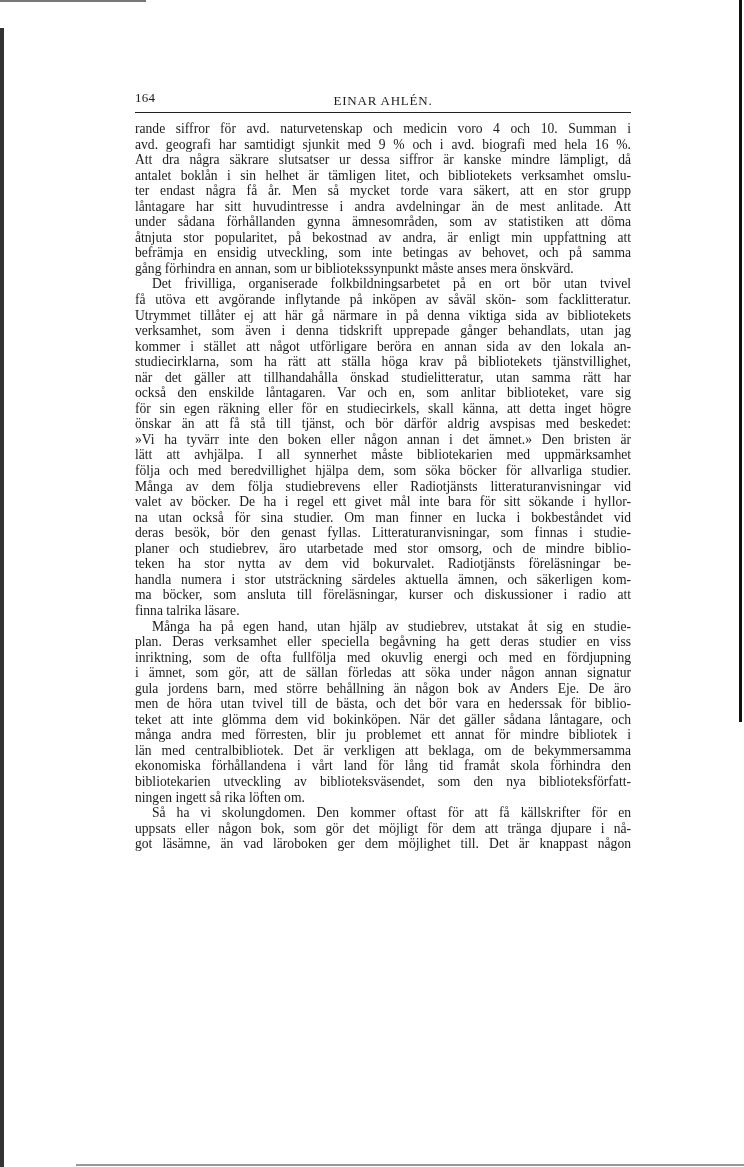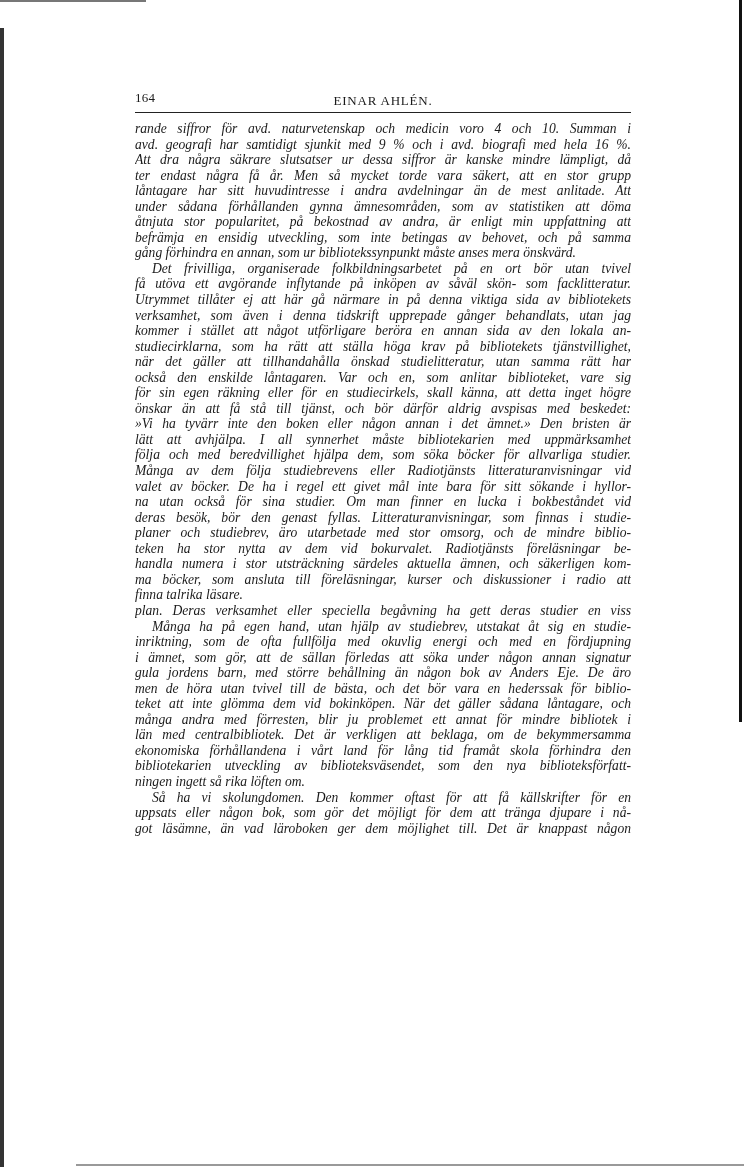--- a/index.html
+++ b/index.html
@@ -10,21 +10,21 @@
     .edge-top { position: absolute; left: 0; top: 0; width: 146px; height: 2px; background: #777; }
     .edge-left { position: absolute; left: 0; top: 28px; width: 4px; height: 1139px; background: #333; }
     .edge-right { position: absolute; left: 739px; top: 0; width: 3px; height: 722px; background: #111; }
     .edge-bottom { position: absolute; left: 76px; top: 1164px; width: 668px; height: 2px; background: #999; }
 
     .page { position: absolute; left: 135px; top: 88px; width: 496px; }
     .running-head { position: relative; height: 24px; border-bottom: 1.5px solid #222; }
     .page-number { position: absolute; left: 0; top: 2px; font-size: 13px; letter-spacing: 0.3px; }
     .running-title { position: absolute; left: 0; right: 0; top: 5px; text-align: center; font-size: 13px; letter-spacing: 0.8px; }
 
-    .body-text { margin-top: 8px; font-style: italic; }
+    .body-text { margin-top: 8px; }
     .line {
       display: block; height: 15.55px; line-height: 15.55px; font-size: 13.6px;
       text-align: justify; text-align-last: justify; white-space: nowrap; overflow: hidden;
     }
     .line.last { text-align-last: left; }
     .line.indent { padding-left: 17px; }
   </style>
 </head>
 <body>
 
@@ -36,20 +36,21 @@
 <div class="page">
   <div class="running-head">
     <span class="page-number">164</span>
     <span class="running-title">EINAR AHLÉN.</span>
   </div>
   <div class="body-text" id="body-text">
       <div>
         <div class="line">rande siffror för avd. naturvetenskap och medicin voro 4 och 10.  Summan i</div>
         <div class="line">avd. geografi har samtidigt sjunkit med 9 % och i avd. biografi med hela 16 %.</div>
         <div class="line">Att dra några säkrare slutsatser ur dessa siffror är kanske mindre lämpligt, då</div>
+        <div class="line">antalet boklån i sin helhet är tämligen litet, och bibliotekets verksamhet omslu-</div>
         <div class="line">ter endast några få år.  Men så mycket torde vara säkert, att en stor grupp</div>
         <div class="line">låntagare har sitt huvudintresse i andra avdelningar än de mest anlitade.  Att</div>
         <div class="line">under sådana förhållanden gynna ämnesområden, som av statistiken att döma</div>
         <div class="line">åtnjuta stor popularitet, på bekostnad av andra, är enligt min uppfattning att</div>
         <div class="line">befrämja en ensidig utveckling, som inte betingas av behovet, och på samma</div>
         <div class="line last">gång förhindra en annan, som ur bibliotekssynpunkt måste anses mera önskvärd.</div>
       </div>
       <div>
         <div class="line indent">Det frivilliga, organiserade folkbildningsarbetet på en ort bör utan tvivel</div>
         <div class="line">få utöva ett avgörande inflytande på inköpen av såväl skön- som facklitteratur.</div>
@@ -68,22 +69,22 @@
         <div class="line">valet av böcker.  De ha i regel ett givet mål inte bara för sitt sökande i hyllor-</div>
         <div class="line">na utan också för sina studier.  Om man finner en lucka i bokbeståndet vid</div>
         <div class="line">deras besök, bör den genast fyllas.  Litteraturanvisningar, som finnas i studie-</div>
         <div class="line">planer och studiebrev, äro utarbetade med stor omsorg, och de mindre biblio-</div>
         <div class="line">teken ha stor nytta av dem vid bokurvalet.  Radiotjänsts föreläsningar be-</div>
         <div class="line">handla numera i stor utsträckning särdeles aktuella ämnen, och säkerligen kom-</div>
         <div class="line">ma böcker, som ansluta till föreläsningar, kurser och diskussioner i radio att</div>
         <div class="line last">finna talrika läsare.</div>
       </div>
       <div>
+        <div class="line indent">Många ha på egen hand, utan hjälp av studiebrev, utstakat åt sig en studie-</div>
         <div class="line">plan.  Deras verksamhet eller speciella begåvning ha gett deras studier en viss</div>
-        <div class="line indent">Många ha på egen hand, utan hjälp av studiebrev, utstakat åt sig en studie-</div>
         <div class="line">inriktning, som de ofta fullfölja med okuvlig energi och med en fördjupning</div>
         <div class="line">i ämnet, som gör, att de sällan förledas att söka under någon annan signatur</div>
         <div class="line">gula jordens barn, med större behållning än någon bok av Anders Eje.  De äro</div>
         <div class="line">men de höra utan tvivel till de bästa, och det bör vara en hederssak för biblio-</div>
         <div class="line">teket att inte glömma dem vid bokinköpen.  När det gäller sådana låntagare, och</div>
         <div class="line">många andra med förresten, blir ju problemet ett annat för mindre bibliotek i</div>
         <div class="line">län med centralbibliotek.  Det är verkligen att beklaga, om de bekymmersamma</div>
         <div class="line">ekonomiska förhållandena i vårt land för lång tid framåt skola förhindra den</div>
         <div class="line">bibliotekarien utveckling av biblioteksväsendet, som den nya biblioteksförfatt-</div>
         <div class="line last">ningen ingett så rika löften om.</div>

